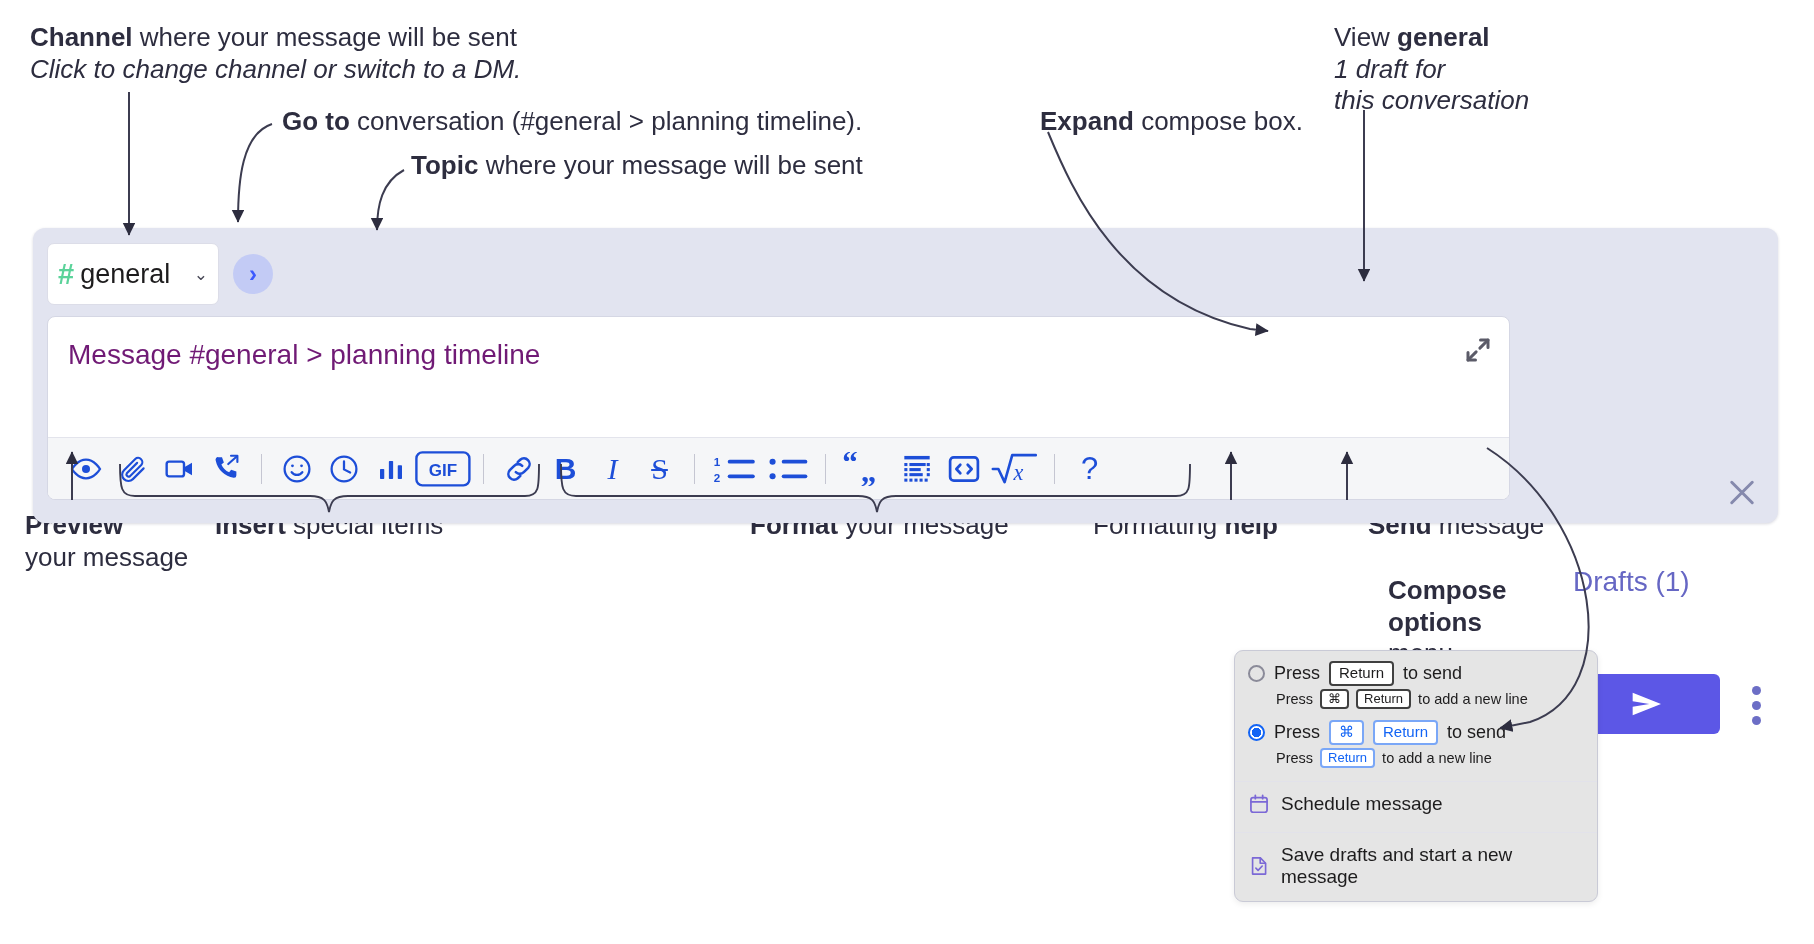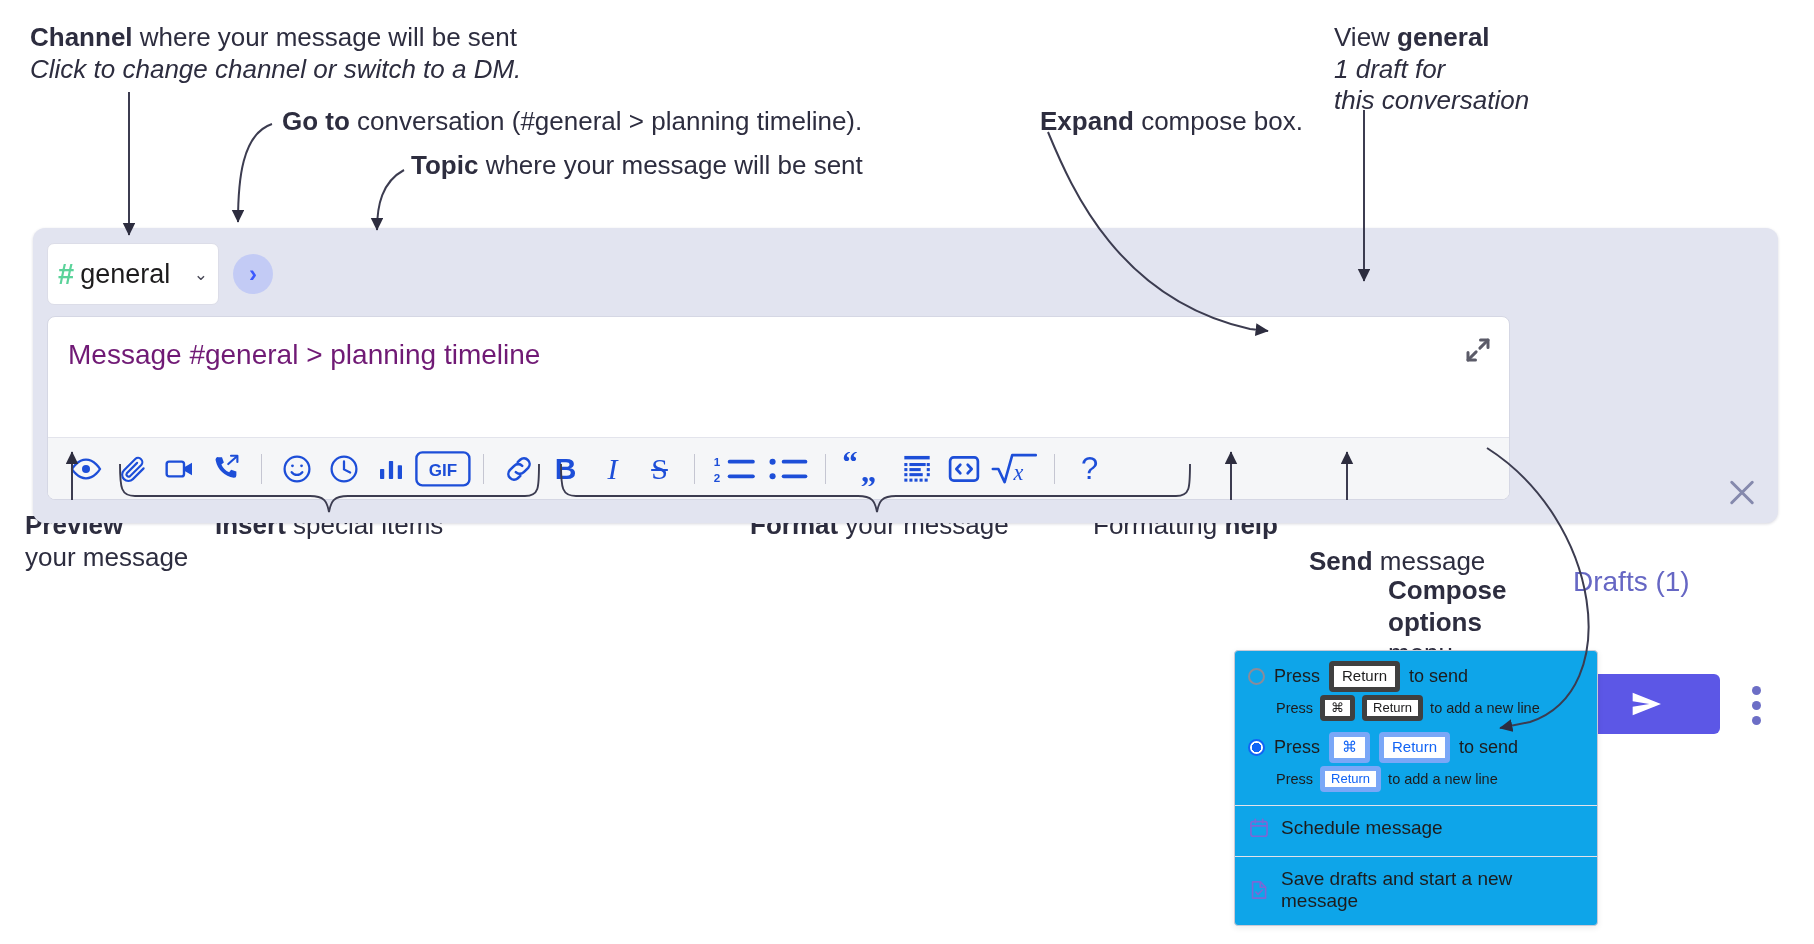--- a/index.html
+++ b/index.html
@@ -108,31 +108,31 @@
   #compose-more{
     position:absolute;left:1715px;top:452px;width:16px;height:48px;
   }
   #compose-more span{
     display:block;width:9px;height:9px;border-radius:50%;background:#6c6ec6;margin:6px auto;
   }
 
   
   #compose-menu{
     position:absolute;left:1234px;top:650px;width:362px;
-    background:#0ea5e9;border:1px solid #c9cad6;border-radius:4px;
+    background:#e5e5e5;border:1px solid #c9cad6;border-radius:9px;
     box-shadow:0 2px 6px rgba(0,0,0,.08);
     font-size:18px;color:#1d1c1d;overflow:hidden;
   }
   .radio-row{display:flex;align-items:center;gap:9px;padding:4px 12px 2px 13px;}
   .radio{width:17px;height:17px;border:2px solid #8b8b99;border-radius:50%;flex:0 0 auto;box-sizing:border-box;}
   .radio.on{border-color:#1264f5;background:
      radial-gradient(circle,#1264f5 0 4.5px,#fff 4.6px 100%);}
   .sub-row{display:flex;align-items:center;gap:7px;padding:1px 12px 7px 41px;font-size:14.5px;color:#1d1c1d;}
   .key{
-    border:5px solid #404040;border-radius:4px;padding:1px 8px;font-size:15px;
+    border:2px solid #404040;border-radius:4px;padding:1px 8px;font-size:15px;
     display:inline-block;line-height:1.25;background:#fff;
   }
   .sub-row .key{font-size:13px;padding:0px 6px;}
   .key.blue{border-color:#7aa7f7;color:#1264f5;}
   .menu-div{height:1px;background:#e2e2ea;margin:6px 0 0;}
   .menu-item{
     display:flex;align-items:center;gap:11px;padding:6px 12px 6px 13px;font-size:19px;
   }
   .mi-icon{width:22px;height:22px;flex:0 0 auto;color:#7b68d6;}
 
@@ -175,21 +175,21 @@
 </div>
 
 <div class="ann" style="left:750px;top:510px;">
   <b>Format</b><span> your message</span>
 </div>
 
 <div class="ann" style="left:1093px;top:510px;">
   <span>Formatting </span><b>help</b>
 </div>
 
-<div class="ann" style="left:1309px;top:510px;margin-top:36px;">
+<div class="ann" style="left:1368px;top:510px;">
   <b>Send</b><span> message</span>
 </div>
 
 <div class="ann" style="left:1388px;top:575px;">
   <div><b>Compose</b></div>
   <div><b>options</b></div>
   <div><span>menu</span></div>
 </div>
 
 <div id="compose-widget">

